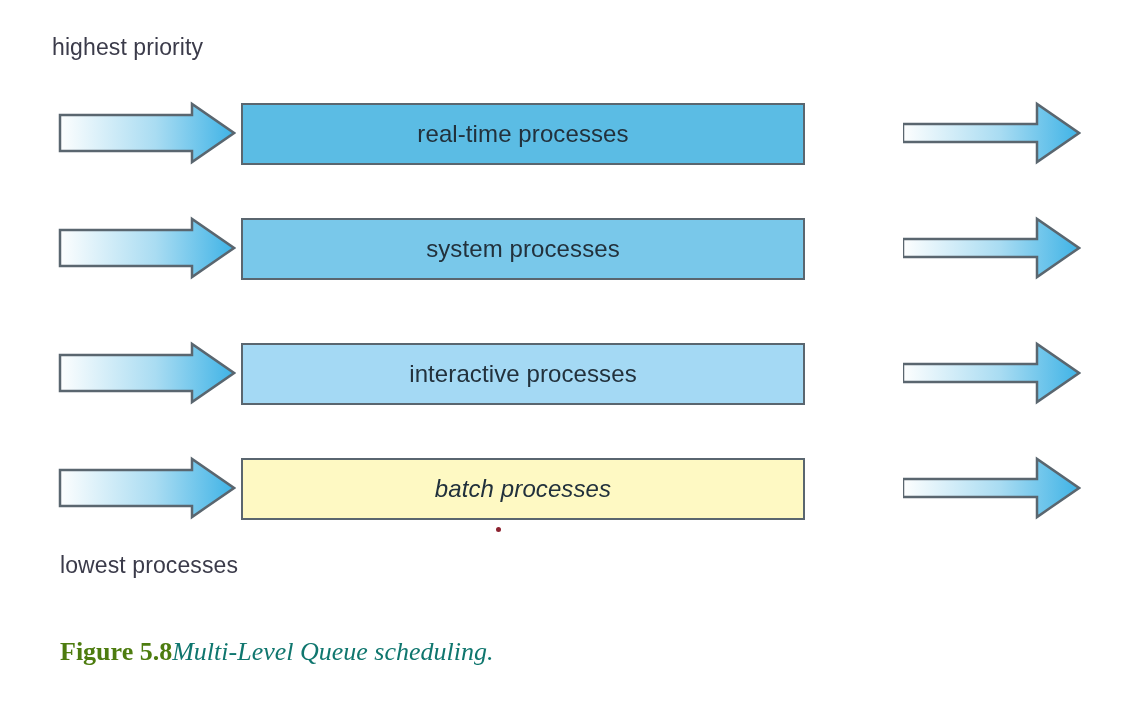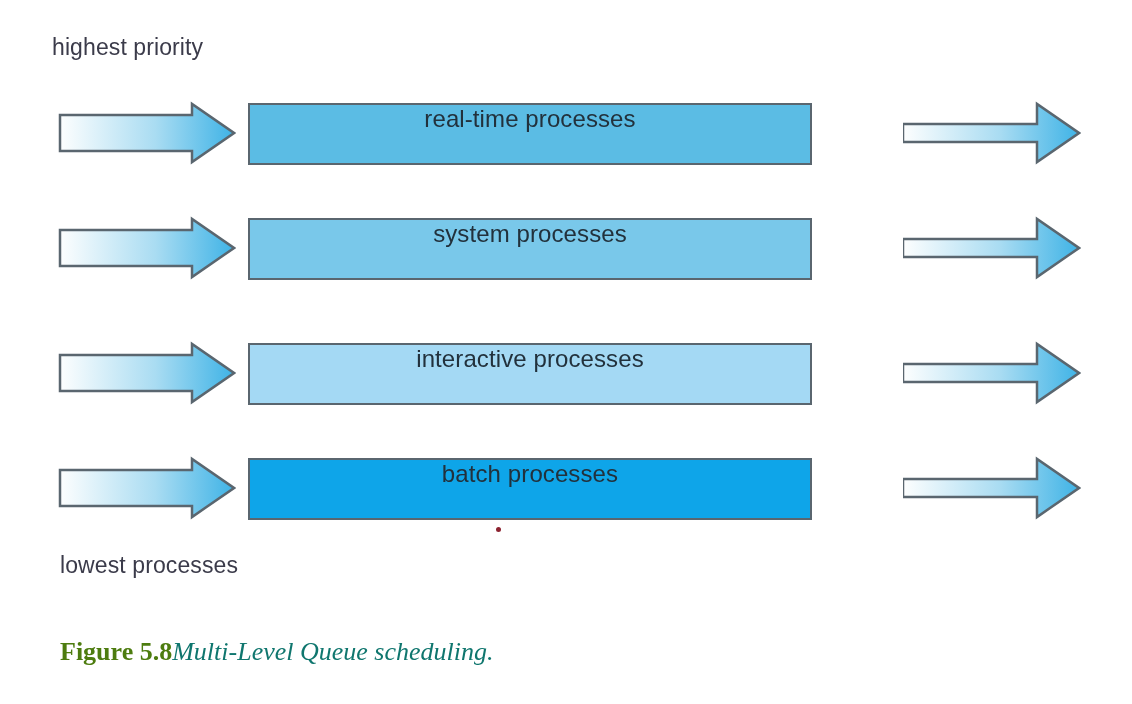--- a/index.html
+++ b/index.html
@@ -36,27 +36,28 @@
 
   .queue-row {
     position: absolute;
     left: 0;
     width: 1132px;
     height: 64px;
   }
 
   .queue-box {
     position: absolute;
-    left: 248px;
+    left: 241px;
     top: 0;
     width: 564px;
     height: 62px;
     box-sizing: border-box;
     border: 2px solid #5a666f;
     display: flex;
+    align-items: center;
     justify-content: center;
   }
   .queue-label {
     font-family: "Liberation Sans", sans-serif;
     font-size: 24px;
     color: #22313c;
     letter-spacing: 0.1px;
     white-space: nowrap;
   }
 
@@ -193,21 +194,21 @@
       <defs>
         <linearGradient id="g-in-4" x1="0" y1="0" x2="1" y2="0">
           <stop offset="0" stop-color="#fdfefe"></stop>
           <stop offset="0.55" stop-color="#a9dcf2"></stop>
           <stop offset="1" stop-color="#3fb3e6"></stop>
         </linearGradient>
       </defs>
       <path d="M2,14 L134,14 L134,3 L176,32 L134,61 L134,50 L2,50 Z" fill="url(#g-in-4)" stroke="#5a666f" stroke-width="2.5" stroke-linejoin="miter"></path>
     </svg>
 
-    <div class="queue-box" style="background:#0ea5e9;">
+    <div class="queue-box" style="background:#fef9c3;font-style:italic;">
       <span class="queue-label">batch processes</span>
     </div>
 
     <svg class="arrow-svg arrow-out" width="178" height="68" viewBox="0 0 178 68">
       <defs>
         <linearGradient id="g-out-4" x1="0" y1="0" x2="1" y2="0">
           <stop offset="0" stop-color="#fdfefe"></stop>
           <stop offset="0.55" stop-color="#a9dcf2"></stop>
           <stop offset="1" stop-color="#3fb3e6"></stop>
         </linearGradient>

